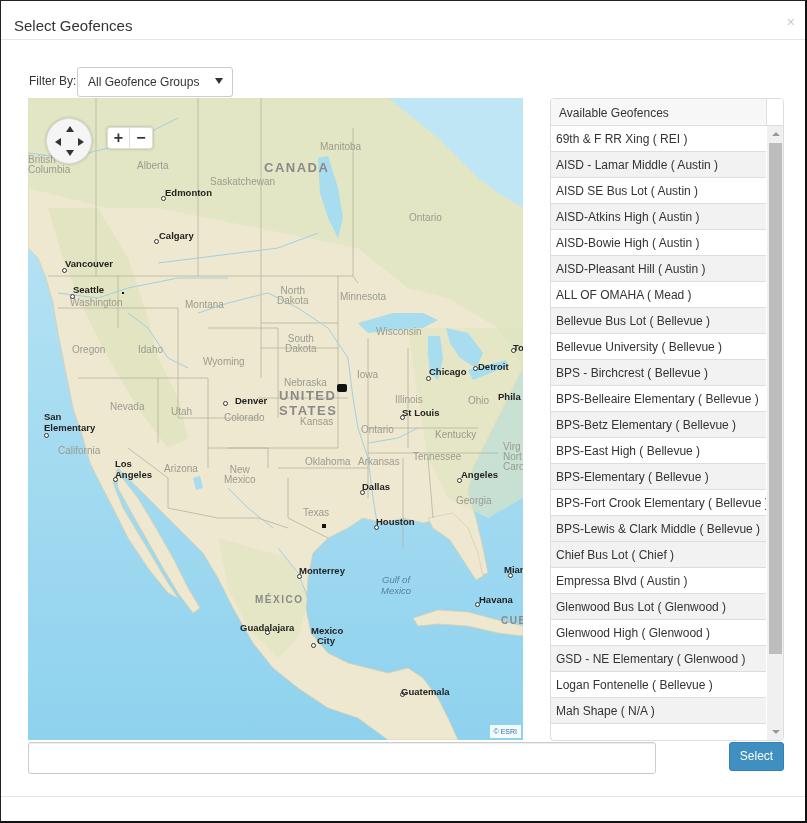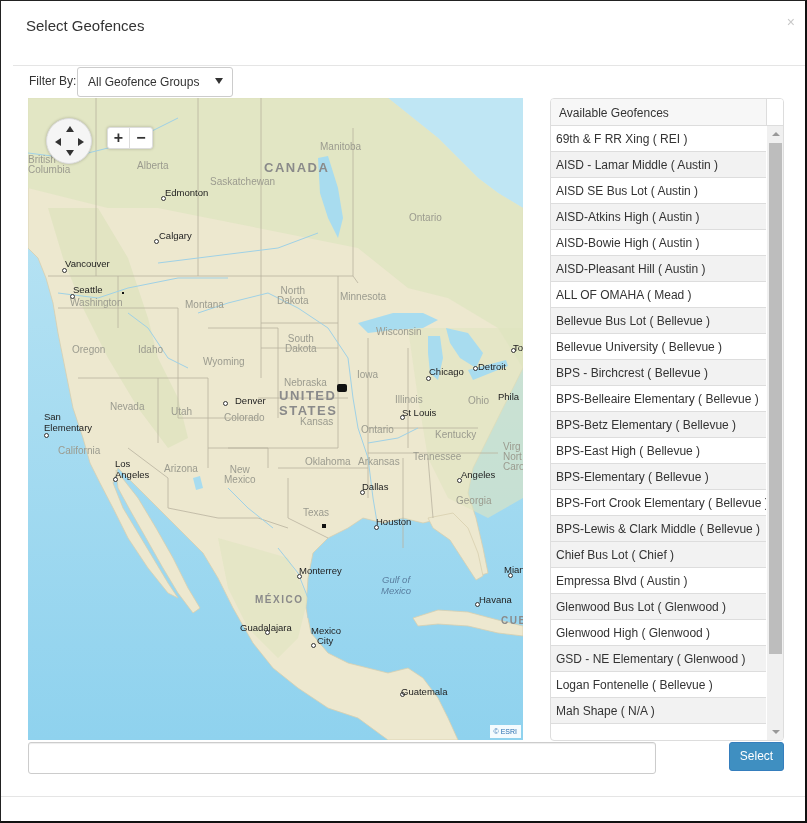--- a/index.html
+++ b/index.html
@@ -11,21 +11,21 @@
     color: #333;
     overflow: hidden;
     position: relative;
   }
   .modal {
     position: absolute; left: 0; top: 0; width: 807px; height: 823px;
     border: 1px solid #222; border-right: 2px solid #111; border-bottom: 2px solid #111;
     background: #fff;
   }
   .modal-header {
-    position: absolute; left: 12px; top: 0; right: 0; height: 65px;
+    position: absolute; left: 0; top: 0; right: 0; height: 39px;
     border-bottom: 1px solid #e5e5e5;
     text-align: right;
   }
   .modal-title {
     position: absolute; left: 13px; top: 16px;
     font-size: 15px; color: #333;
   }
   .close-btn {
     position: absolute; right: 10px; top: 14px;
     font-size: 14px; color: #c8c8c8; cursor: pointer; line-height: 1;
@@ -45,21 +45,21 @@
     border-top: 6px solid #333;
   }
   .map {
     position: absolute; left: 27px; top: 97px; width: 495px; height: 642px;
     overflow: hidden; background: #a8dcef;
   }
   .map svg { position: absolute; left: 0; top: 0; }
   .map-label { position: absolute; white-space: nowrap; }
   .lbl-country { font-size: 13px; font-weight: bold; color: #8a8a8a; letter-spacing: 1.5px; }
   .lbl-state { font-size: 10px; color: #9b9b8f; }
-  .lbl-city { font-size: 9.5px; color: #222; font-weight: normal; }
+  .lbl-city { font-size: 9.5px; color: #222; font-weight: bold; }
   .lbl-water { font-size: 9.5px; color: #5a7fa0; font-style: italic; }
   .city-dot {
     position: absolute; width: 5px; height: 5px; border: 1px solid #333;
     border-radius: 50%; background: #fff;
   }
   .pan-control {
     position: absolute; left: 18px; top: 20px; width: 46px; height: 46px;
     border-radius: 50%; background: #f5f5f5; border: 1px solid #ddd;
     box-shadow: 0 0 3px rgba(0,0,0,0.25); cursor: pointer;
   }

